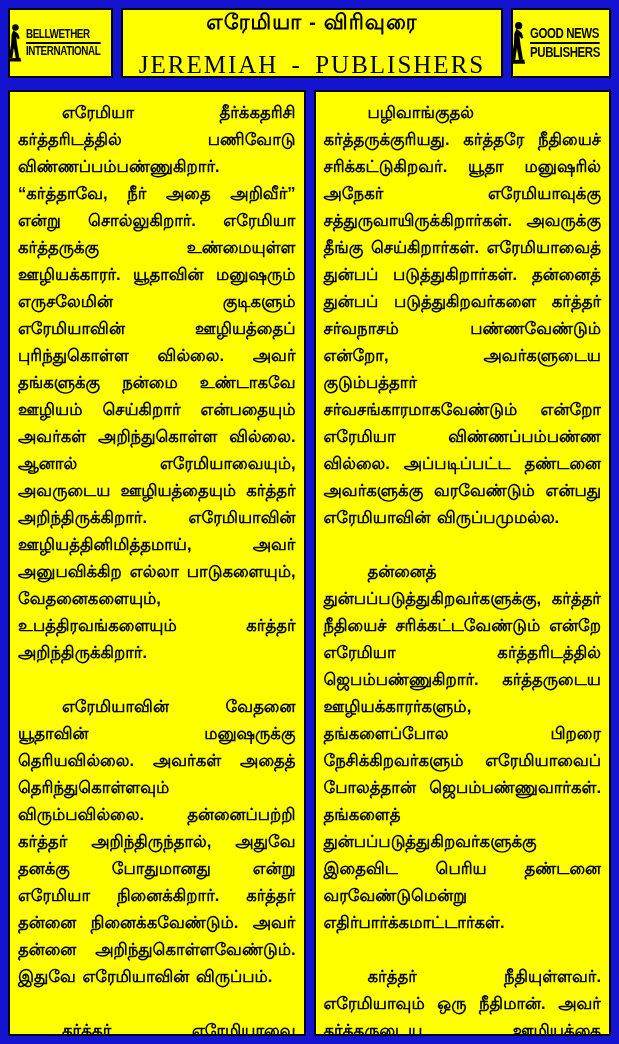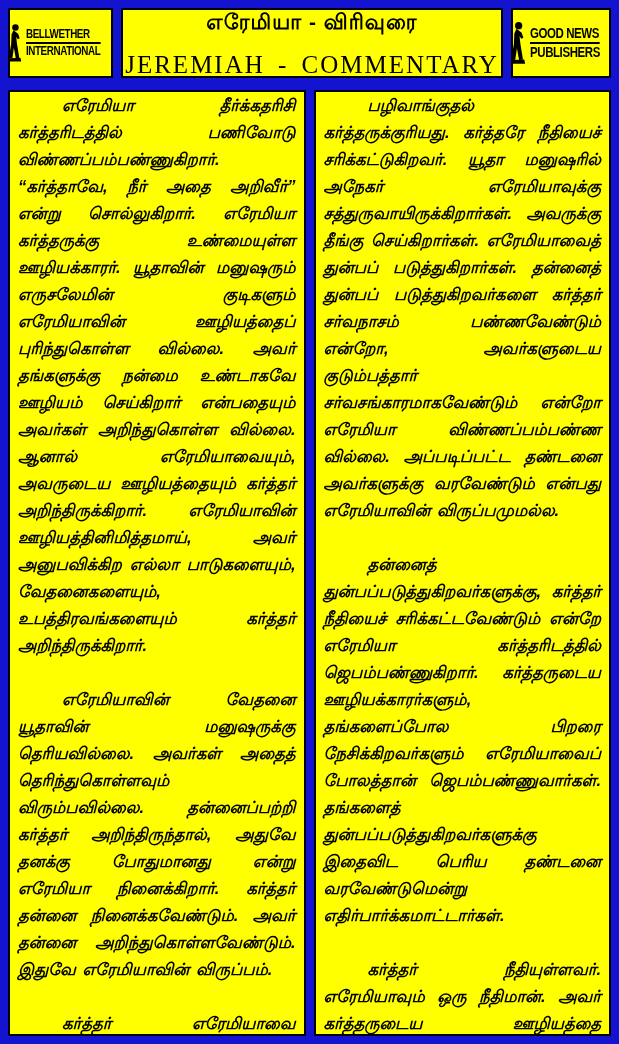--- a/index.html
+++ b/index.html
@@ -58,23 +58,22 @@
     font-family:"Liberation Serif",serif;
     font-size:25px;line-height:27px;
     letter-spacing:2px;word-spacing:5px;
   }
   
   .columns{
     flex:1;display:flex;gap:8px;min-height:0;
   }
   .column{
     flex:1;min-width:0;
-    padding:0 8px;
+    padding:7px 8px;
     overflow:hidden;
-    font-style:italic;
   }
   p.para{
     margin:0 0 27px 0;
     text-indent:44px;
     text-align:justify;
     font-weight:bold;
     font-size:16.5px;
     line-height:27px;
     word-spacing:2px;
   }
@@ -95,21 +94,21 @@
         </g>
       </svg>
       <div class="logo-text">
         <div class="logo-line1">BELLWETHER</div>
         <div class="logo-line2">INTERNATIONAL</div>
       </div>
     </div>
 
     <div class="panel title-box">
       <div class="title-tamil">எரேமியா  -  விரிவுரை</div>
-      <div class="title-english">JEREMIAH -  COMMENTARY</div>
+      <div class="title-english">JEREMIAH -  PUBLISHERS</div>
     </div>
 
     <div class="panel logo-box logo-right">
       <svg class="logo-figure" width="19" height="46" viewBox="0 0 22 50" aria-hidden="true">
         <g fill="#000">
           <circle cx="13.5" cy="5" r="4.2"></circle>
           <path d="M11 8.5 L17 13 L19 19 L16.5 20 L14.5 17 L15.5 26 L18.5 44 L14 45 L11.5 31 L9.5 45 L5 44 L8 26 L8.5 14 Z"></path>
           <path d="M2 45 L20 44 L21 49 L1 49 Z"></path>
         </g>
       </svg>

